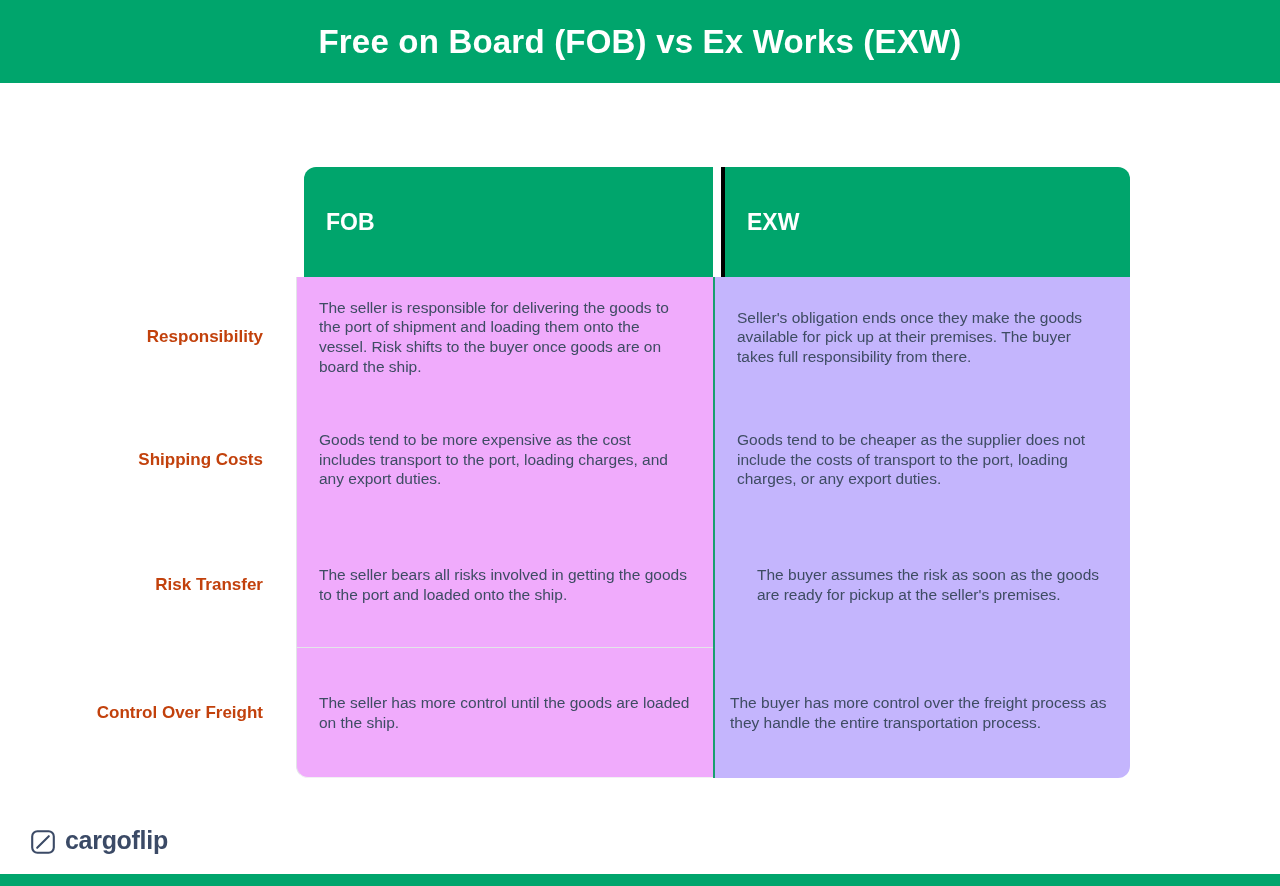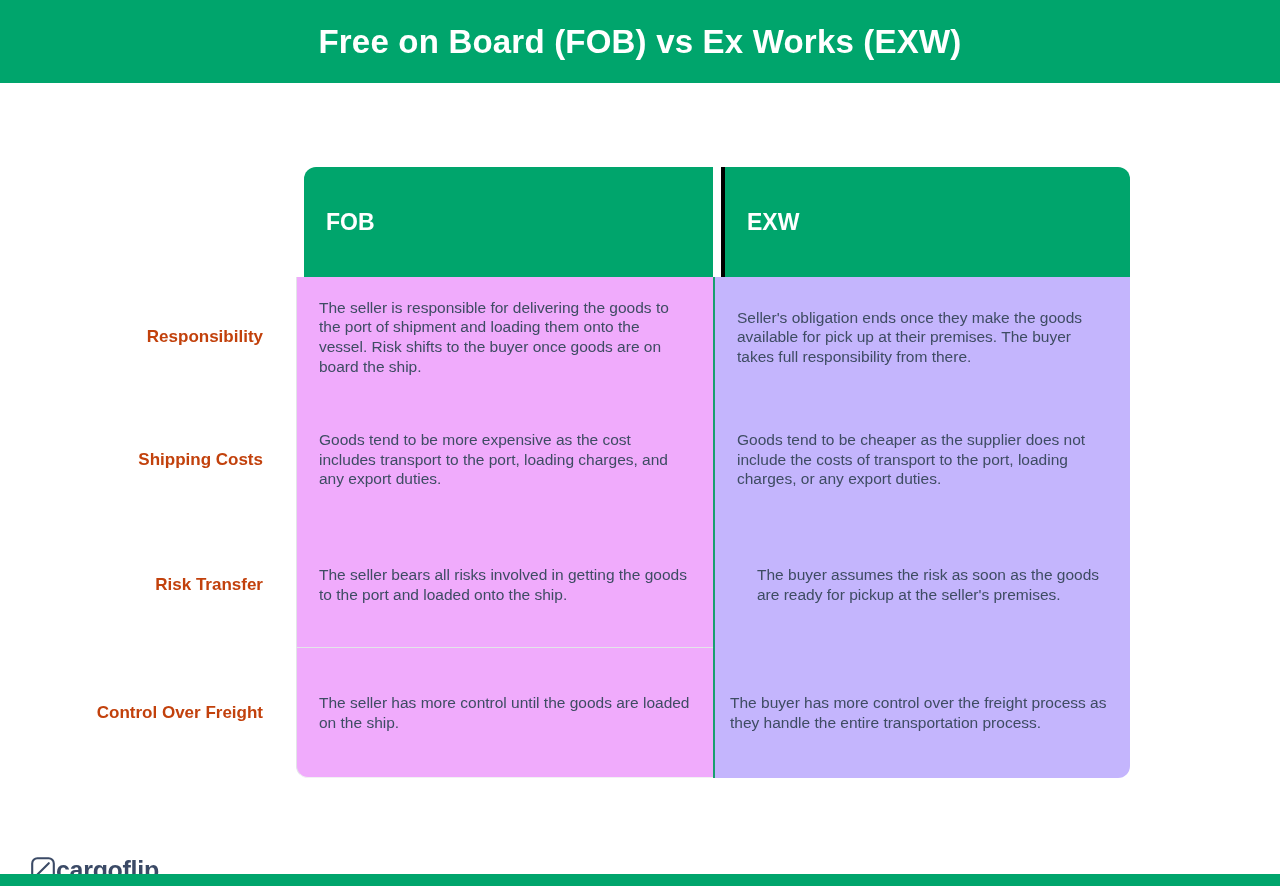--- a/index.html
+++ b/index.html
@@ -98,23 +98,24 @@
     border-left: 2px solid #18a06f;
   }
   .cell-fob.divider-top { border-top: 1px solid #e3e5e8; }
   .cell-fob.last { border-radius: 0 0 0 12px; border-bottom: 1px solid #f1f2f3; }
   .cell-exw.last { border-radius: 0 0 12px 0; padding-left: 15px; }
 
   
   .footer-logo {
     position: absolute;
     left: 30px;
-    top: 856px;
-    display: flex;
-    align-items: flex-start;
+    top: 826px;
+    display: flex;
+    align-items: flex-end;
+    gap: 9px;
   }
   .logo-mark {
     width: 26px;
     height: 26px;
     flex: 0 0 26px;
   }
   .logo-text {
     color: #3b4a66;
     font-size: 25px;
     font-weight: bold;

